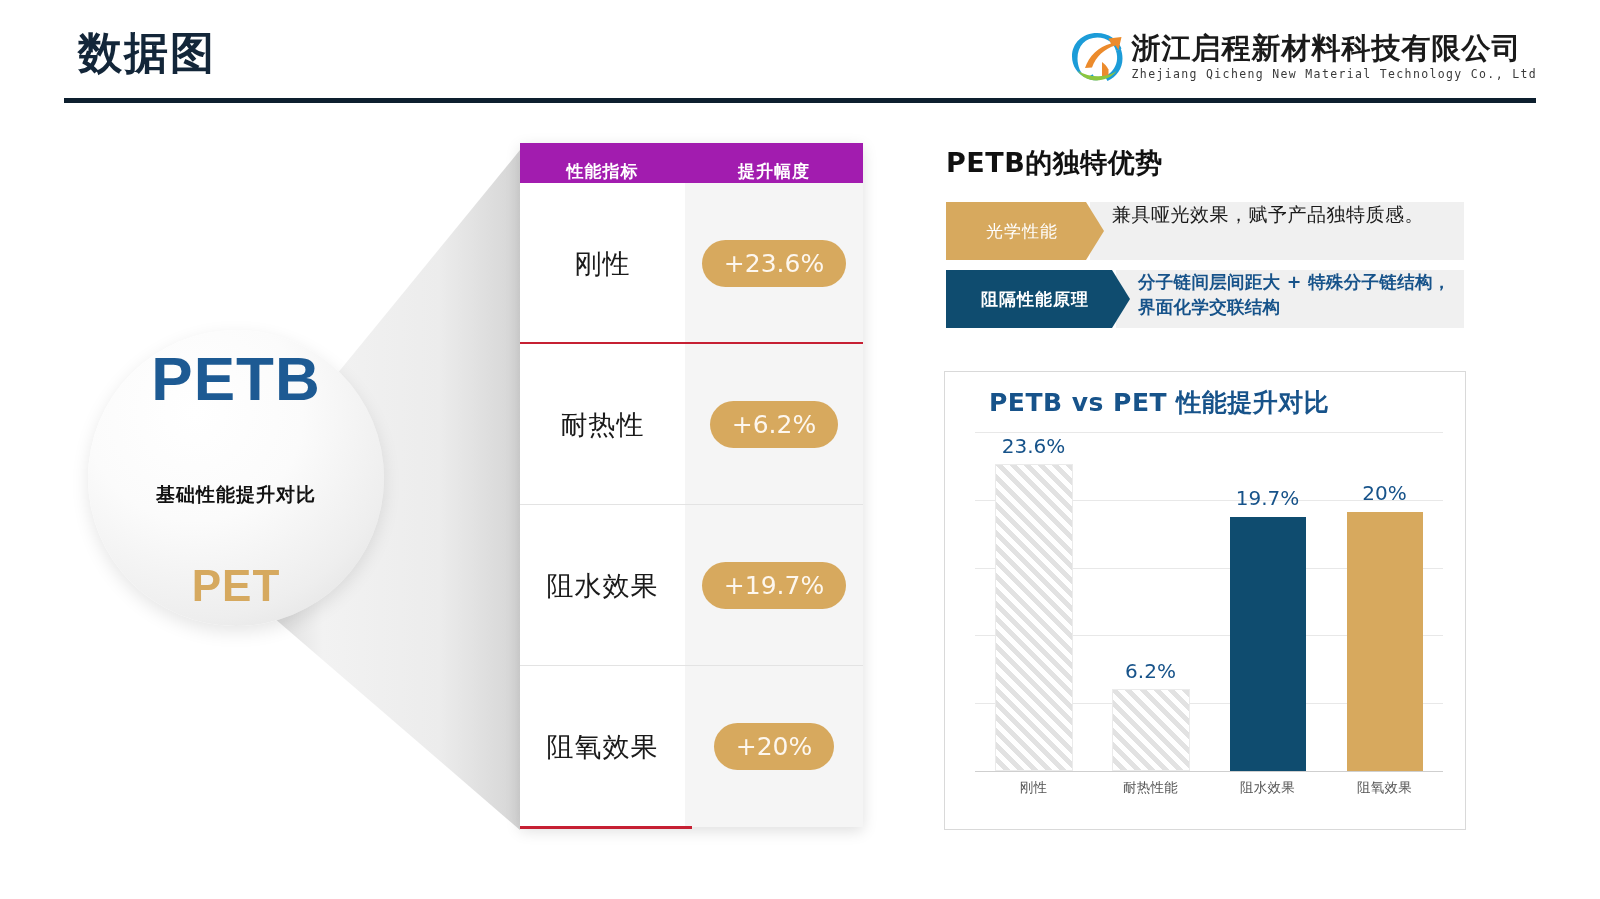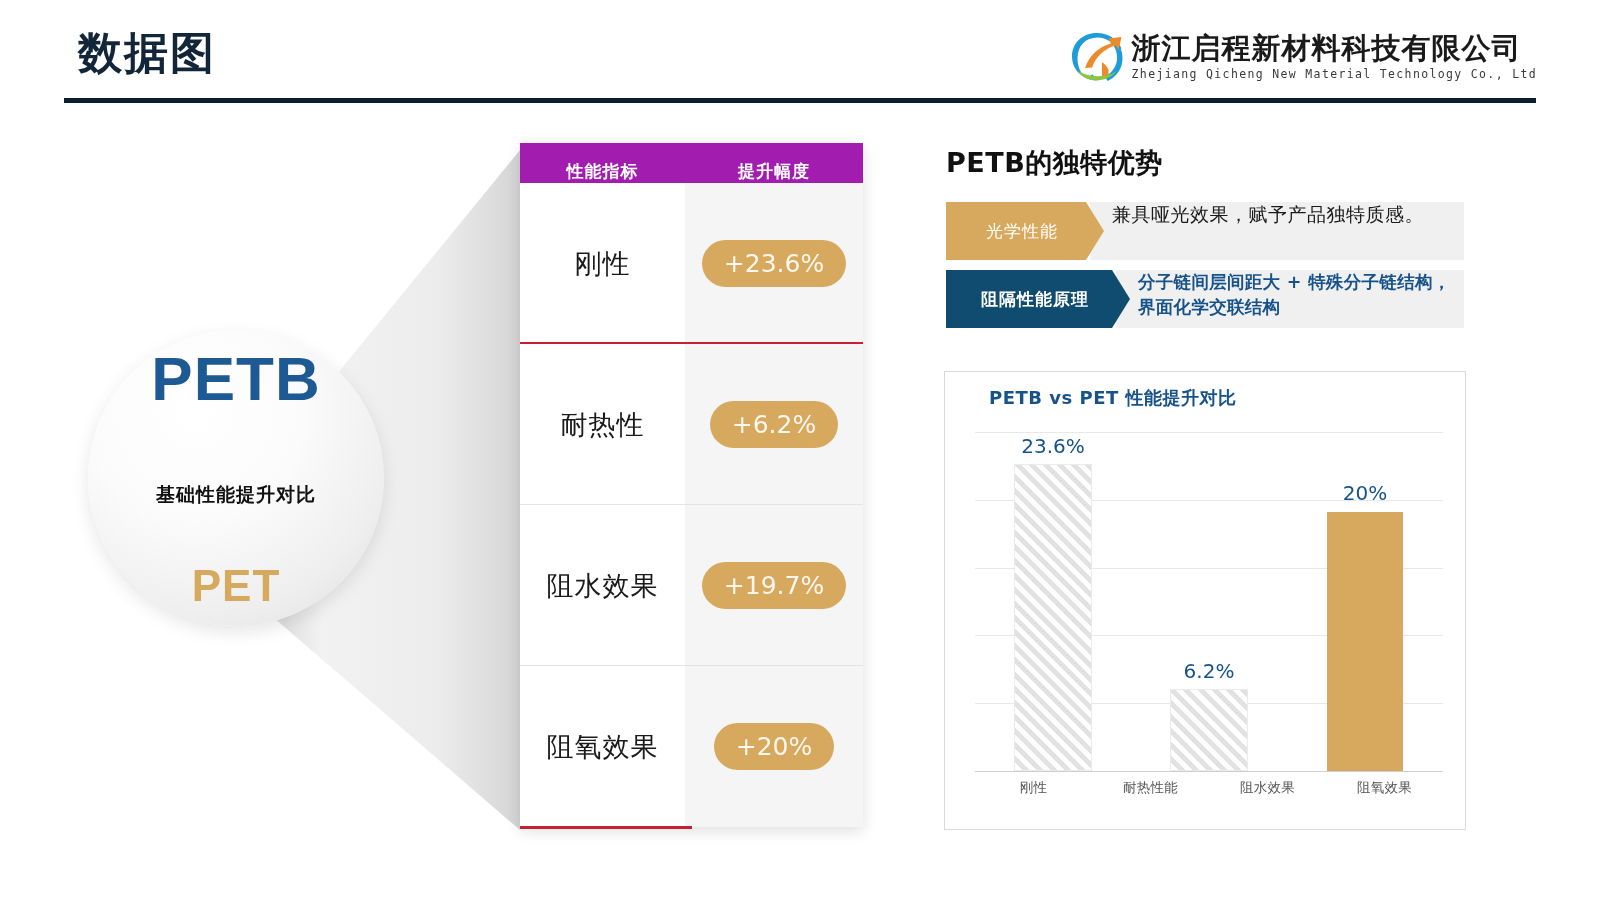--- a/index.html
+++ b/index.html
@@ -132,21 +132,21 @@
     font-family:"DejaVu Sans","Liberation Sans",sans-serif;
   }
 
   
   .chart-panel{
     position:absolute;left:944px;top:371px;width:520px;height:457px;
     background:#ffffff;border:1px solid #d9d9d9;
   }
   .chart-title{
     position:absolute;left:44px;top:14px;
-    font-size:18px;font-weight:bold;color:#17538a;letter-spacing:0.5px;white-space:nowrap;
+    font-size:25px;font-weight:bold;color:#17538a;letter-spacing:0.5px;white-space:nowrap;
     font-family:"DejaVu Sans","Liberation Sans",sans-serif;
   }
   .plot{
     position:absolute;left:30px;top:60px;right:22px;bottom:58px;
   }
   .gridlines{position:absolute;left:0;right:0;top:0;bottom:0;}
   .gl{position:absolute;left:0;right:0;height:1px;background:#e8e8e8;}
   .gl.base{background:#cfcfcf;}
   .bars{position:absolute;left:0;right:0;top:0;bottom:0;display:flex;align-items:center;justify-content:space-around;}
   .barwrap{width:76px;position:relative;height:100%;display:flex;flex-direction:column;justify-content:flex-end;align-items:center;}
@@ -293,20 +293,25 @@
           <div class="bar hatch" style="height:90%">
             <span class="dlabel">23.6%</span>
           </div>
         </div>
         <div class="barwrap">
           <div class="bar hatch" style="height:23.6%">
             <span class="dlabel">6.2%</span>
           </div>
         </div>
         <div class="barwrap">
+          <div class="bar solid-blue" style="height:75%">
+            <span class="dlabel">19.7%</span>
+          </div>
+        </div>
+        <div class="barwrap">
           <div class="bar solid-tan" style="height:76.5%">
             <span class="dlabel">20%</span>
           </div>
         </div>
       </div>
     </div>
 
     <div class="xaxis">
       <div class="xlab">刚性</div>
       <div class="xlab">耐热性能</div>

